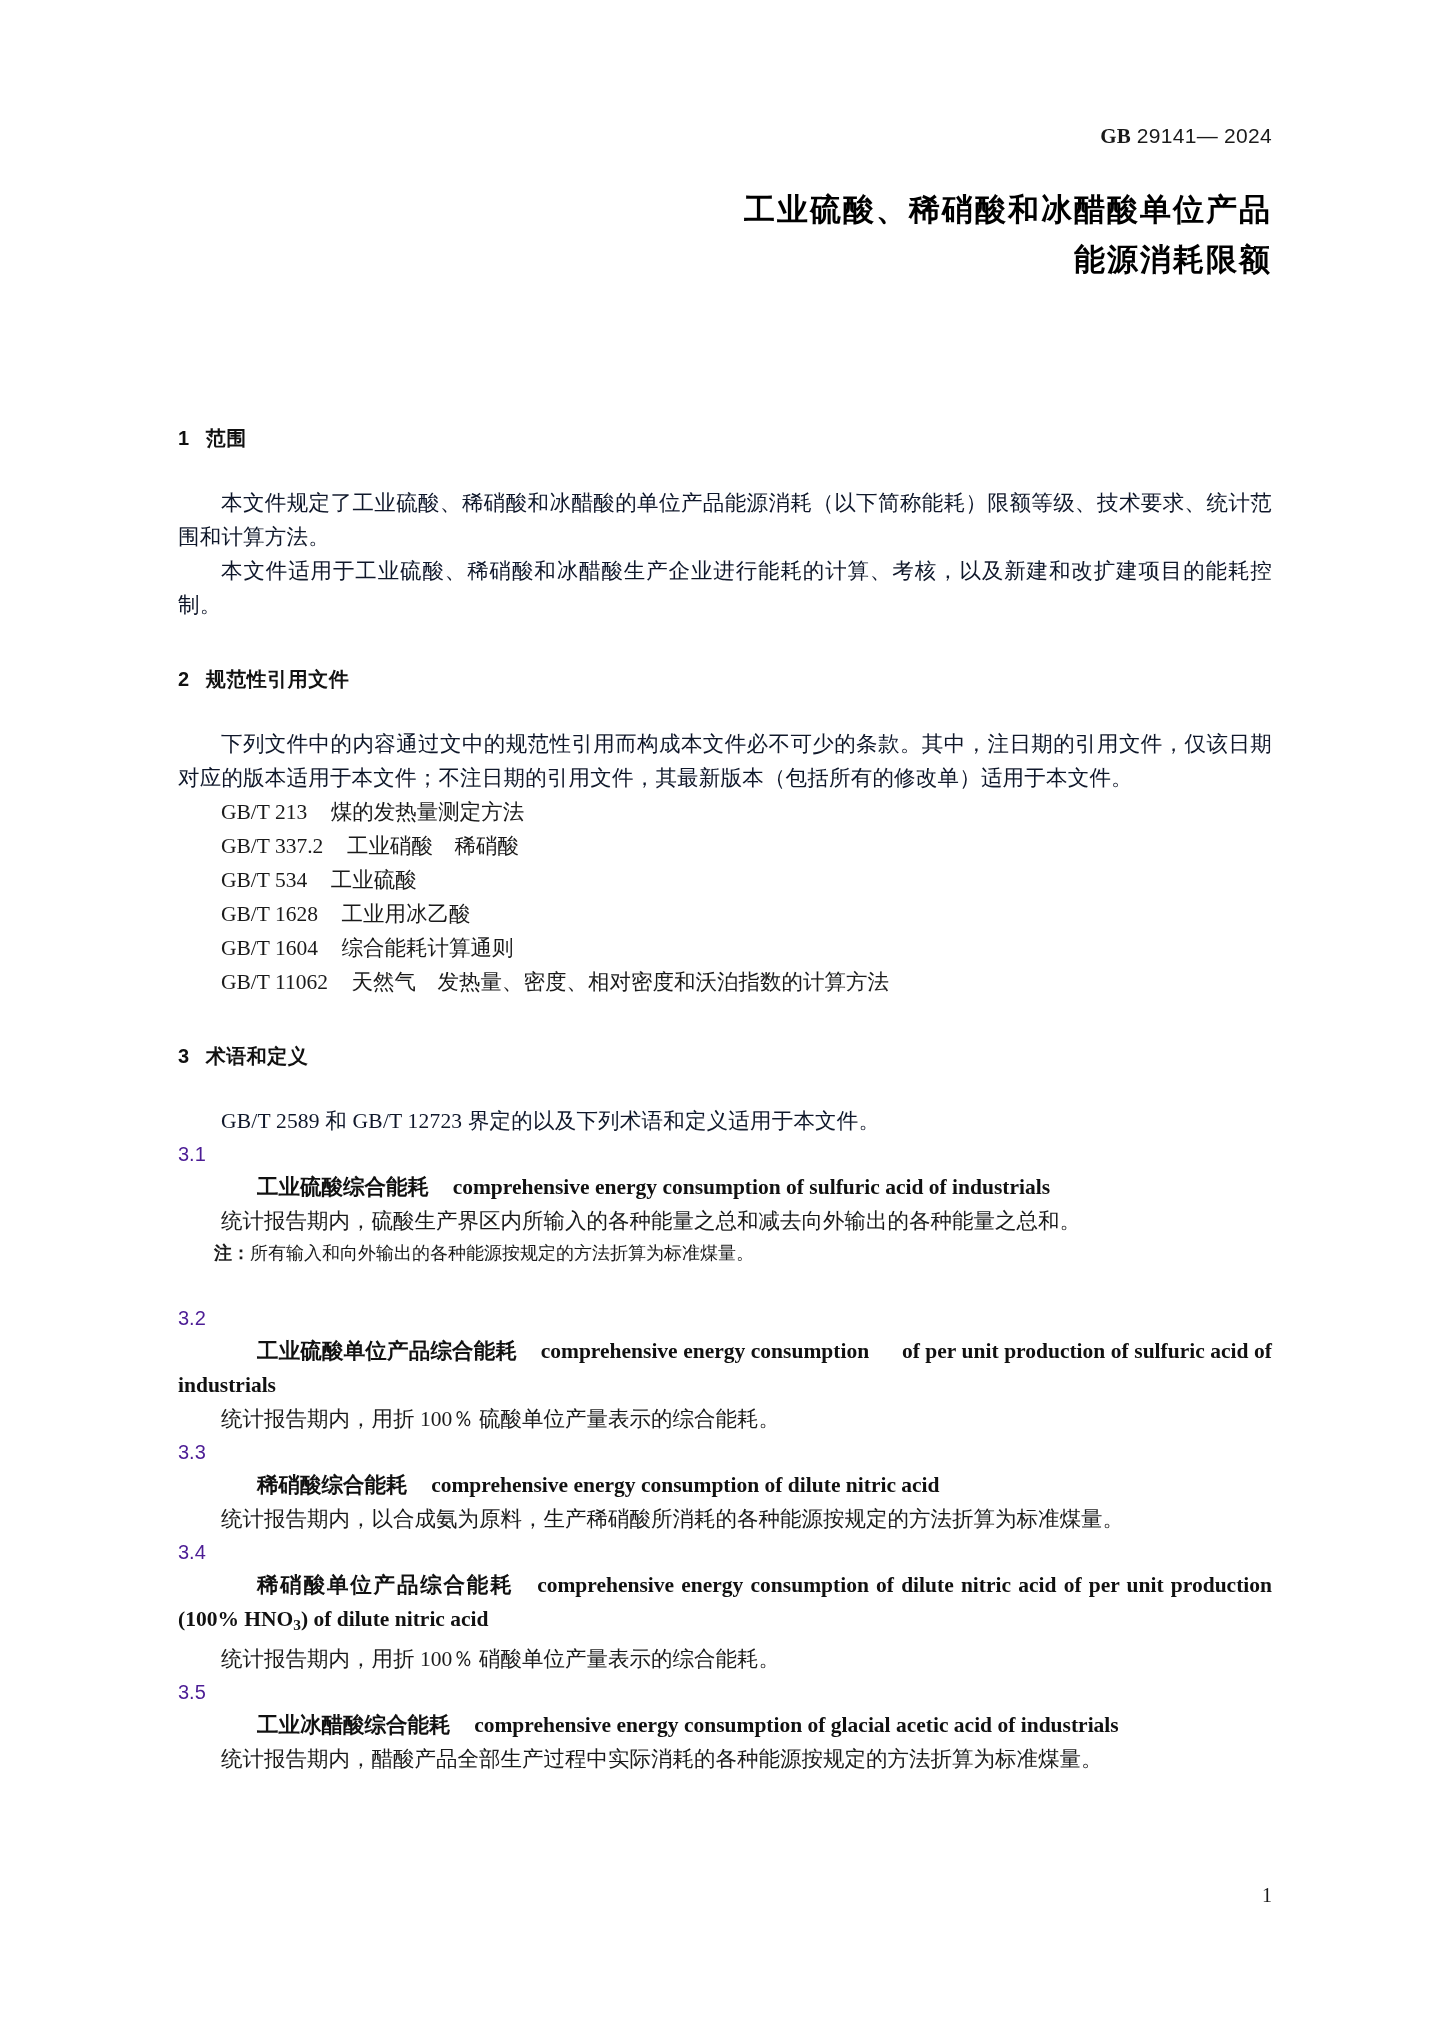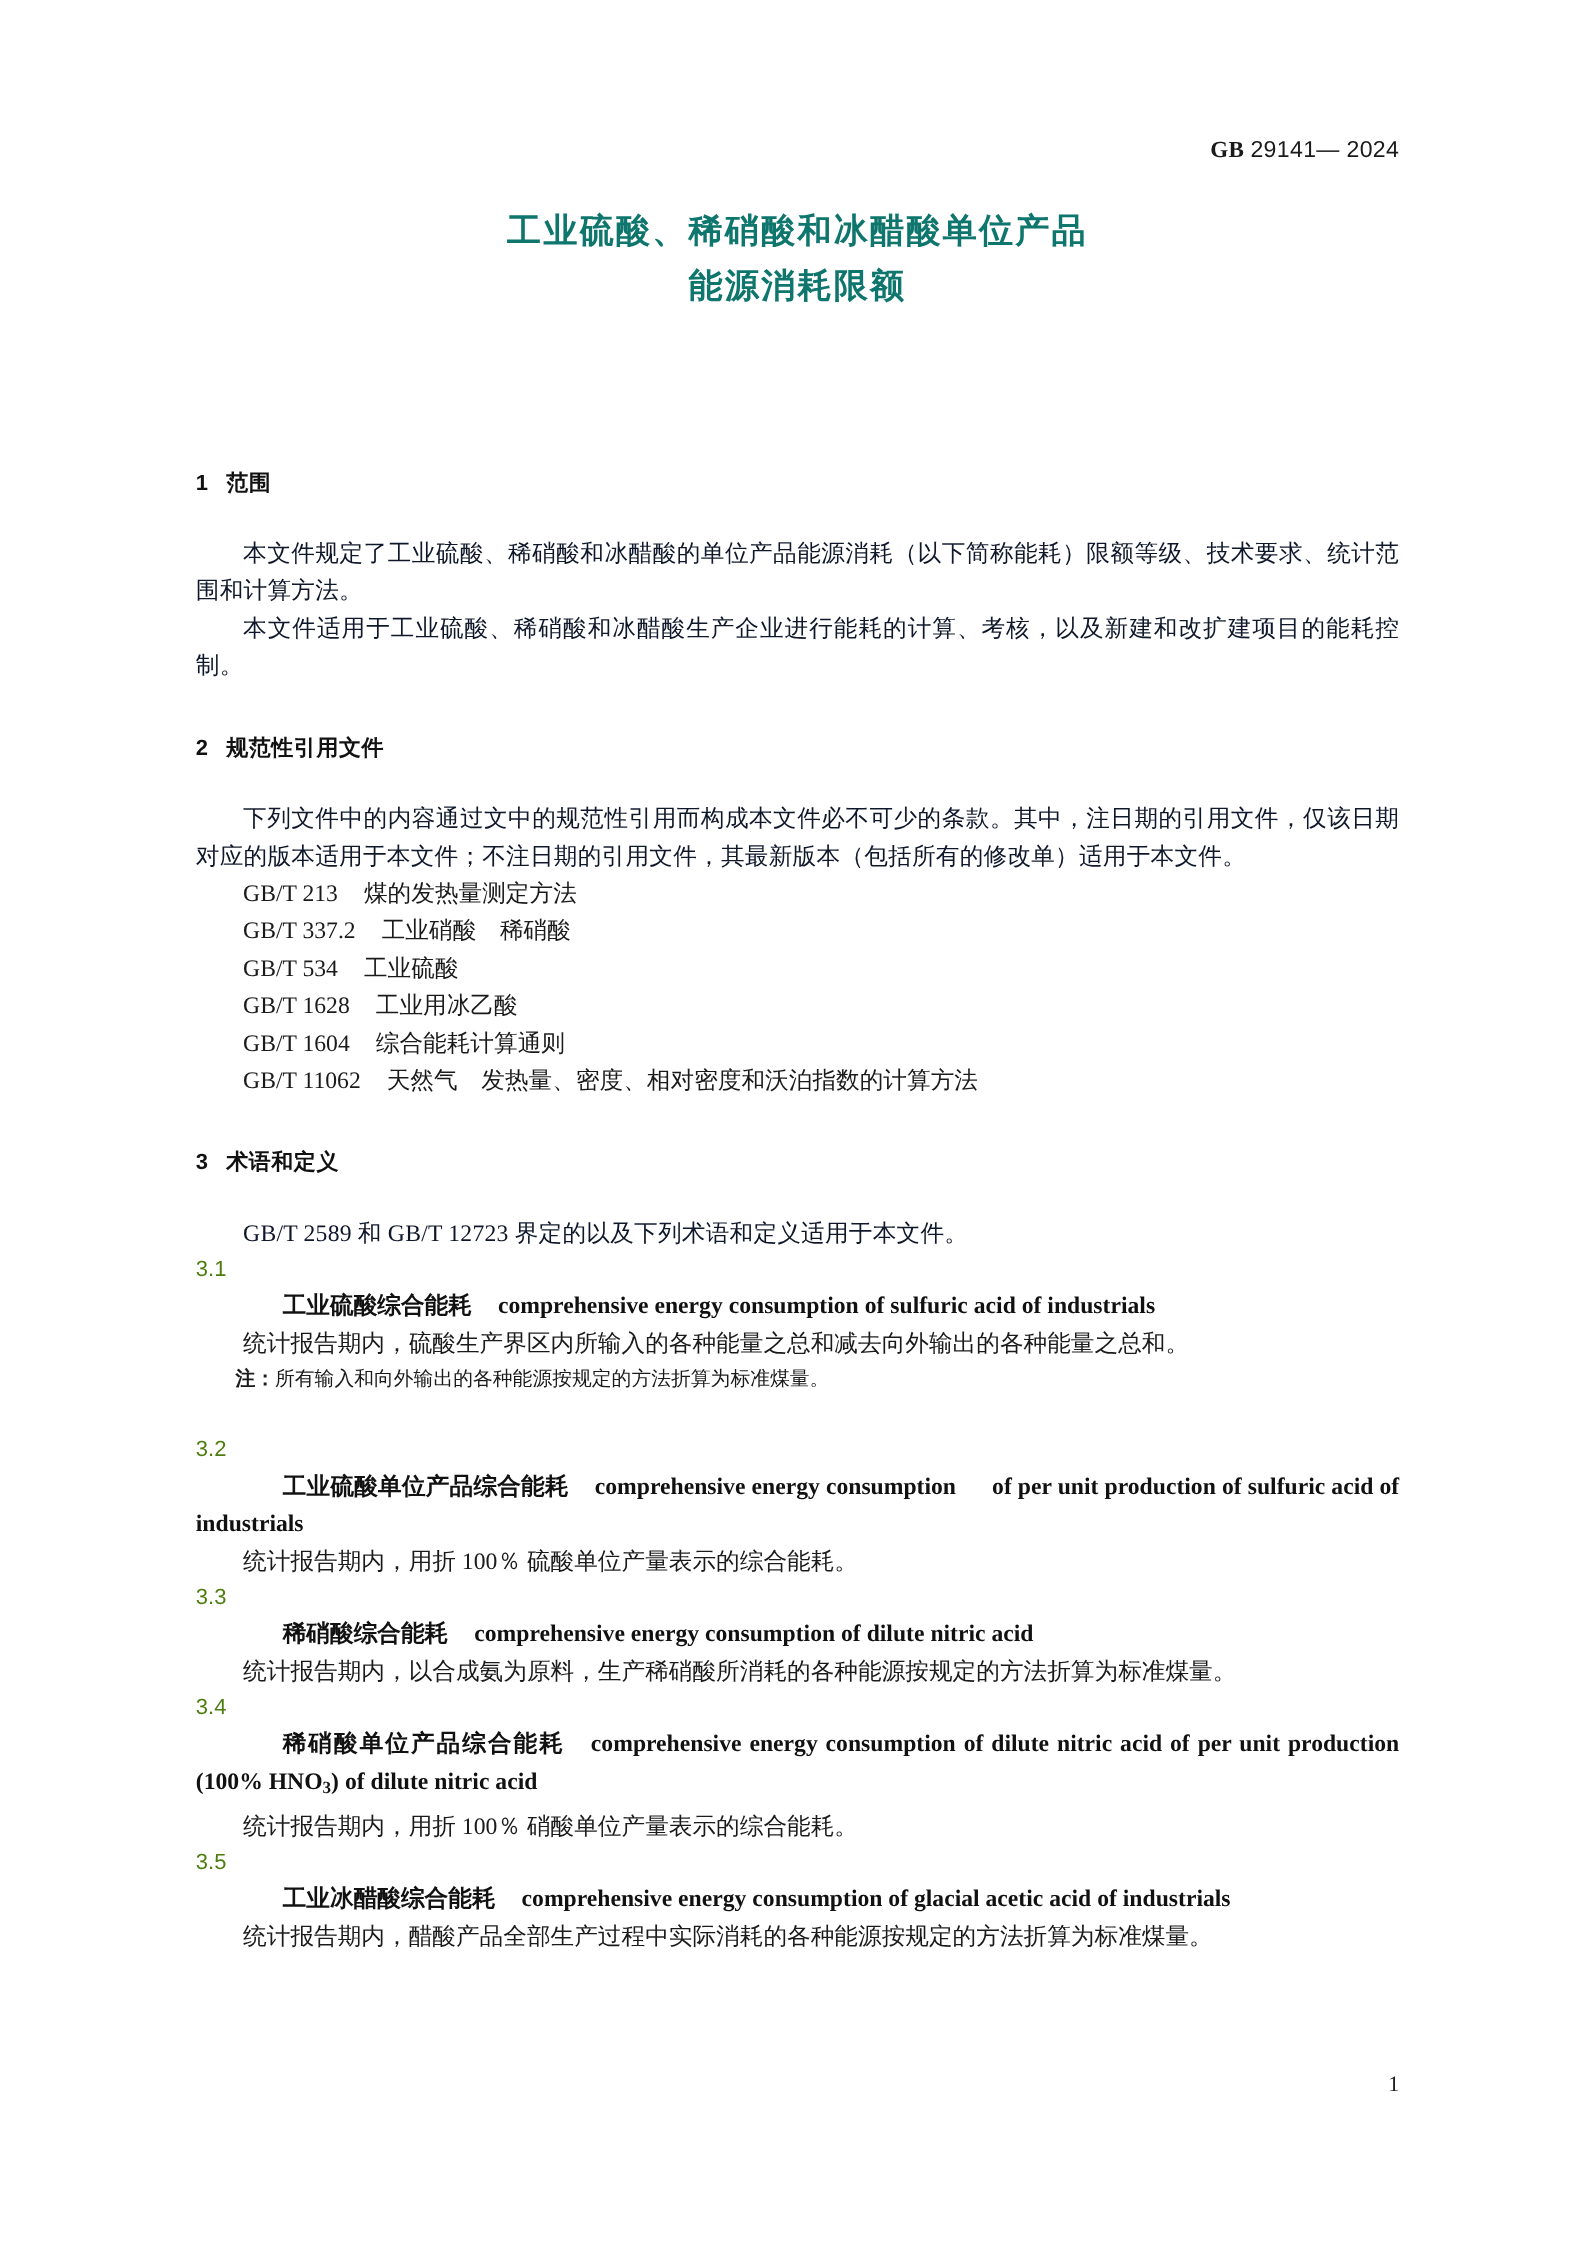--- a/index.html
+++ b/index.html
@@ -48,27 +48,27 @@
     font-family: "Liberation Sans", sans-serif;
     font-weight: 500;
   }
 
   
   .doc-title {
     position: absolute;
     top: 185px;
     left: 0;
     width: 1094px;
-    text-align: center;
+    text-align: right;
     font-family: "Liberation Sans", "DejaVu Sans", sans-serif;
     font-weight: bold;
     font-size: 31px;
     line-height: 50px;
     letter-spacing: 2px;
-    color: #0f766e;
+    color: #000000;
   }
   .doc-title .t-line { display: block; }
 
   
   .sec-h {
     font-family: Liberation Sans, sans-serif;
     font-weight: bold;
     font-size: 20px;
     color: #111;
     letter-spacing: 0.5px;
@@ -94,21 +94,21 @@
     text-indent: 2em;
     white-space: nowrap;
     color: #1a1a1a;
   }
   .ref-gap { display: inline-block; width: 1.1em; }
 
   
   .term-no {
     font-family: "Liberation Sans", "DejaVu Sans", sans-serif;
     font-size: 20px;
-    color: #4d7c0f;
+    color: #4c1d95;
     line-height: 32px;
   }
   .term-title {
     font-size: 21.5px;
     line-height: 34px;
     font-weight: bold;
     text-indent: 2em;
     text-align: justify;
     color: #111;
   }

